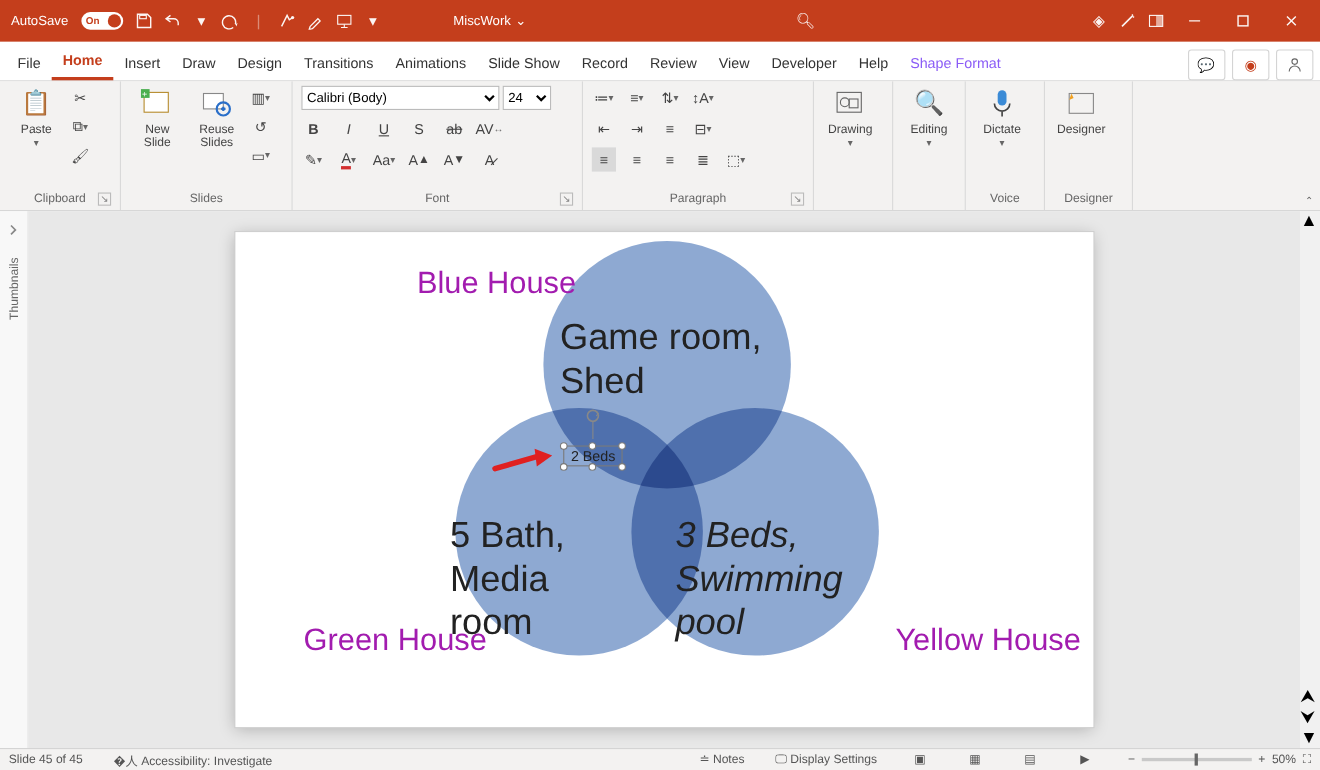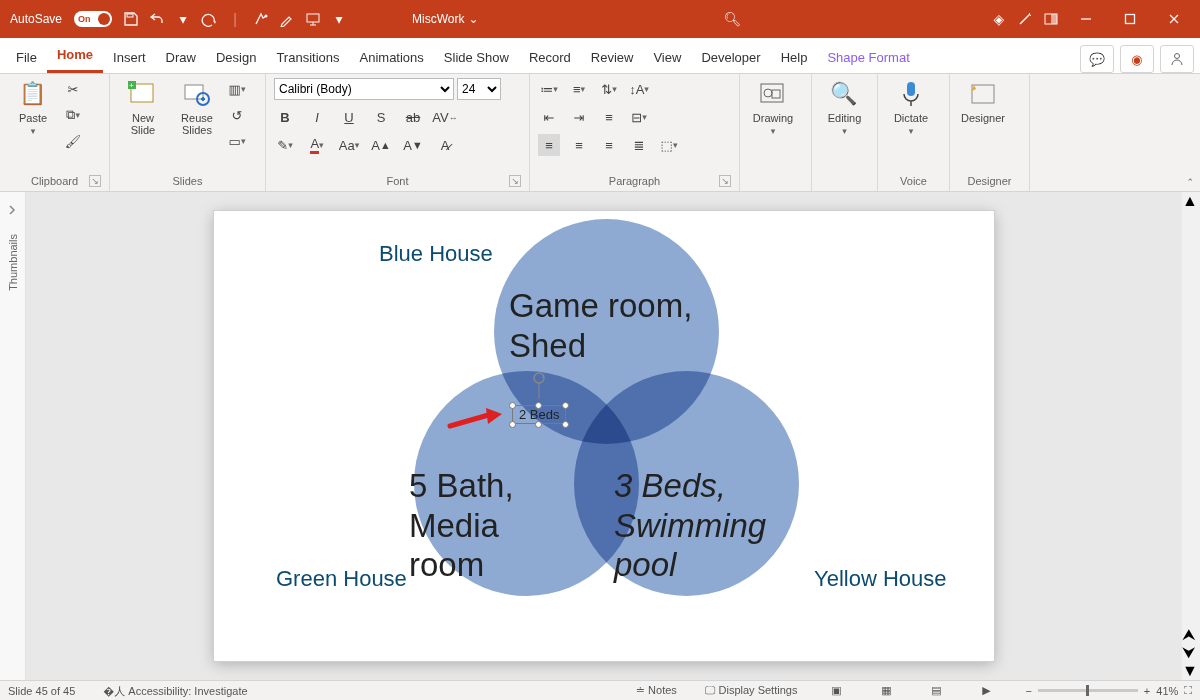--- a/index.html
+++ b/index.html
@@ -53,21 +53,21 @@
   .thumbrail .vtext { writing-mode:vertical-rl; transform:rotate(180deg); font-size:11px; color:#666; margin-top:10px;}
   .canvas-wrap { flex:1; background:#e8e8e8; display:flex; align-items:center; justify-content:center; position:relative;}
   .vscroll { width:18px; background:#f1f1f1; display:flex; flex-direction:column; }
   .vscroll .track{ flex:1; }
 
   .slide { width:780px; height:450px; background:#fff; box-shadow:0 0 0 1px #cfcfcf, 0 3px 14px rgba(0,0,0,.25); position:relative; }
 
   
   .venn { position:absolute; inset:0; }
   .venn .circle { position:absolute; border-radius:50%; background:rgba(98,136,192,.72); mix-blend-mode:multiply; }
-  .venn .lbl { position:absolute; font-size:22px; color:#0c4a6e; }
+  .venn .lbl { position:absolute; font-size:28px; color:#a21caf; }
   .venn .clabel { position:absolute; font-size:33px; color:#222; text-align:left; line-height:1.2; width:200px; }
 
   .selbox { position:absolute; border:1px solid #7a7a7a; font-size:13px; color:#222; padding:1px 6px; background:transparent;}
   .handle { position:absolute; width:7px; height:7px; background:#fff; border:1px solid #7a7a7a; border-radius:50%; }
   .rotate { position:absolute; width:16px; height:16px; }
   .arrow { position:absolute; width:50px; height:20px; }
 
   
   .status { height:20px; background:#f3f2f1; border-top:1px solid #d4d4d4; display:flex; align-items:center; font-size:11px; color:#555; padding:0 8px; gap:28px;}
   .status .spacer{ flex:1;}
@@ -439,16 +439,16 @@
   <span class="viewbtn">▣</span>
   <span class="viewbtn">▦</span>
   <span class="viewbtn">▤</span>
   <span class="viewbtn">▶</span>
   <div class="zoom">
     <span>−</span>
     <div class="ztrack">
         <div class="zthumb"></div>
       </div>
     <span>+</span>
-    <span>41%</span>
+    <span>50%</span>
     <span>⛶</span>
   </div>
 </div>
 
 </body></html>

